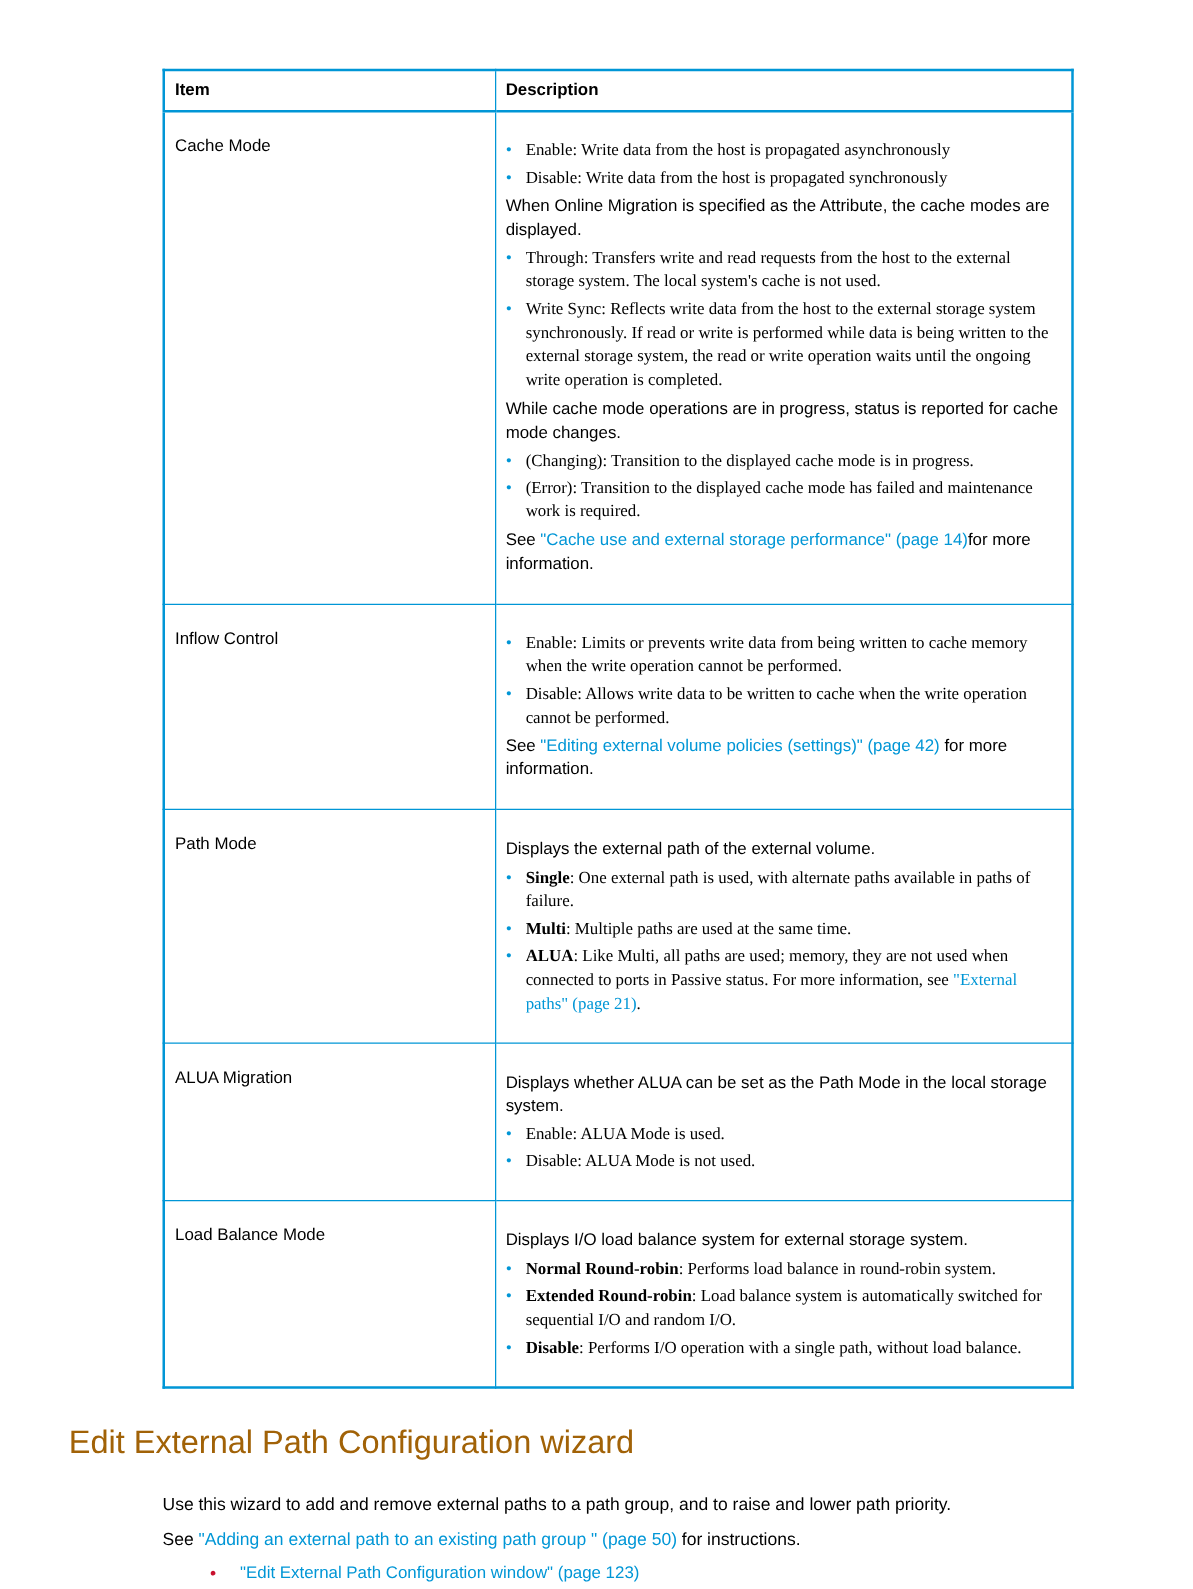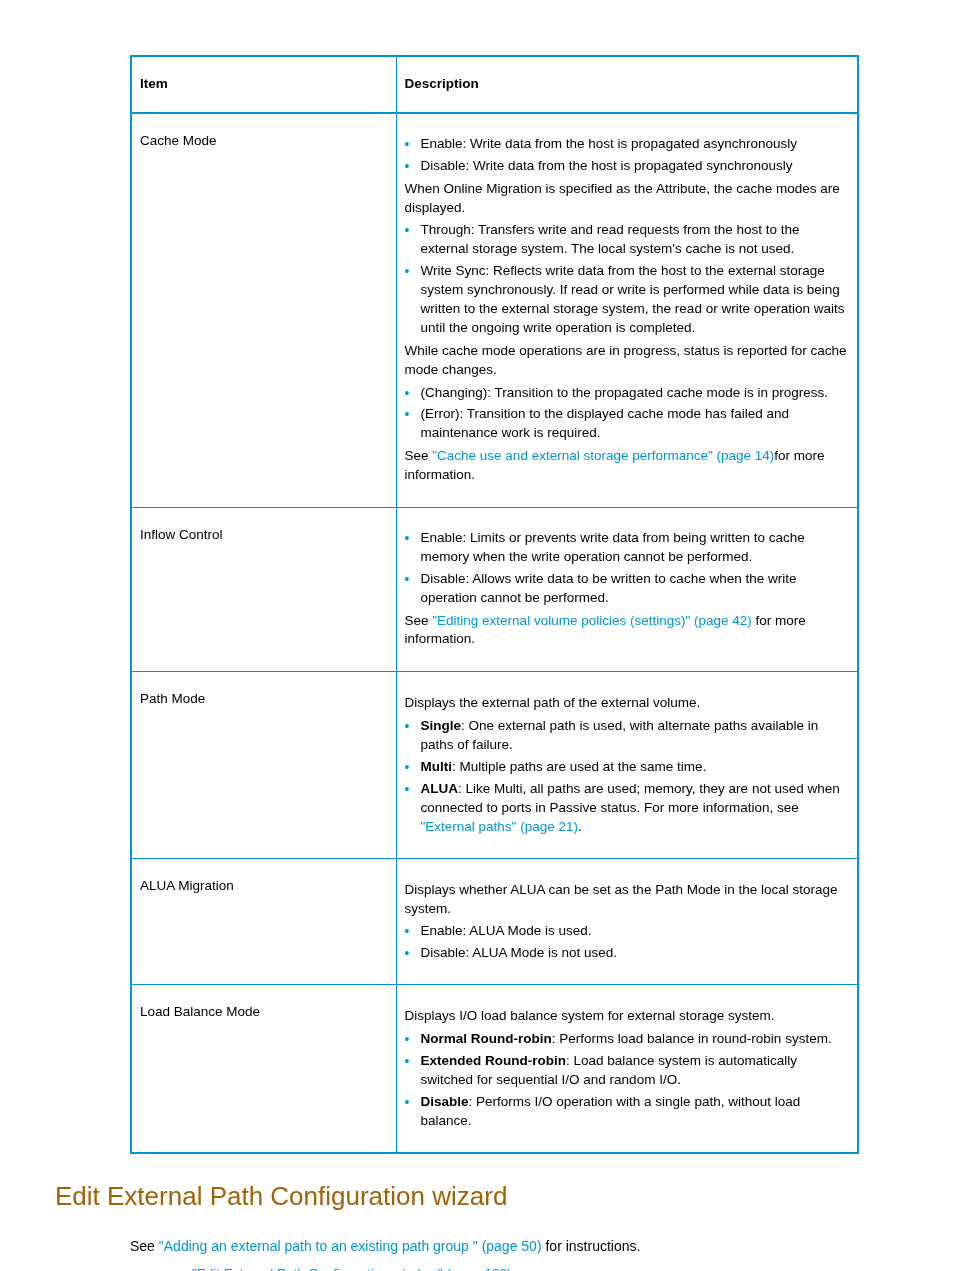--- a/index.html
+++ b/index.html
@@ -18,35 +18,36 @@
     border-collapse: collapse;
     border: 2px solid #0096d6;
     margin-left: 75px;
     width: calc(100% - 75px);
   }
   table.data th {
     text-align: left;
     font-weight: bold;
     border: 1px solid #0096d6;
     border-bottom: 2px solid #0096d6;
-    padding: 18px 8px;
+    padding: 6px 8px;
     font-size: 13.5px;
   }
   table.data td {
     border: 1px solid #0096d6;
     padding: 18px 8px;
     vertical-align: top;
     font-size: 13.5px;
   }
   table.data td.item-col { width: 265px; }
   ul.bullets { list-style: none; padding: 0; margin: 0; }
   ul.bullets > li {
     position: relative;
     padding-left: 16px;
     margin: 3px 0;
+    font-family: Liberation Serif, serif;
   }
   ul.bullets > li::before {
     content: "•";
     position: absolute;
     left: 0;
     color: #0096d6;
     font-size: 14px;
     line-height: 1.4;
   }
   ul.red-bullets { list-style: none; padding: 0; margin: 4px 0 0 38px; }
@@ -102,21 +103,21 @@
           <li>Enable: Write data from the host is propagated asynchronously</li>
           <li>Disable: Write data from the host is propagated synchronously</li>
         </ul>
         <p>When Online Migration is specified as the Attribute, the cache modes are displayed.</p>
         <ul class="bullets">
           <li>Through: Transfers write and read requests from the host to the external storage system. The local system's cache is not used.</li>
           <li>Write Sync: Reflects write data from the host to the external storage system synchronously. If read or write is performed while data is being written to the external storage system, the read or write operation waits until the ongoing write operation is completed.</li>
         </ul>
         <p>While cache mode operations are in progress, status is reported for cache mode changes.</p>
         <ul class="bullets">
-          <li>(Changing): Transition to the propagated cache mode is in progress.</li>
+          <li>(Changing): Transition to the displayed cache mode is in progress.</li>
           <li>(Error): Transition to the displayed cache mode has failed and maintenance work is required.</li>
         </ul>
         <p>
           <span>See </span><span class="link">"Cache use and external storage performance" (page 14)</span><span>for more information.</span>
         </p>
       </td>
     </tr>
 
     <tr>
       <td class="item-col">Inflow Control</td>
@@ -164,20 +165,21 @@
           <li><span class="bold">Disable</span><span>: Performs I/O operation with a single path, without load balance.</span></li>
         </ul>
       </td>
     </tr>
   </tbody>
 </table>
 
 <h2 class="section-title">Edit External Path Configuration wizard</h2>
 
 <div class="body-text">
+  <p>Use this wizard to add and remove external paths to a path group, and to raise and lower path priority.</p>
   <p>
     <span>See </span><span class="link">"Adding an external path to an existing path group " (page 50)</span><span> for instructions.</span>
   </p>
   <ul class="red-bullets">
     <li><span class="link">"Edit External Path Configuration window" (page 123)</span></li>
     <li><span class="link">"Confirm window" (page 125)</span></li>
   </ul>
 </div>
 
 

